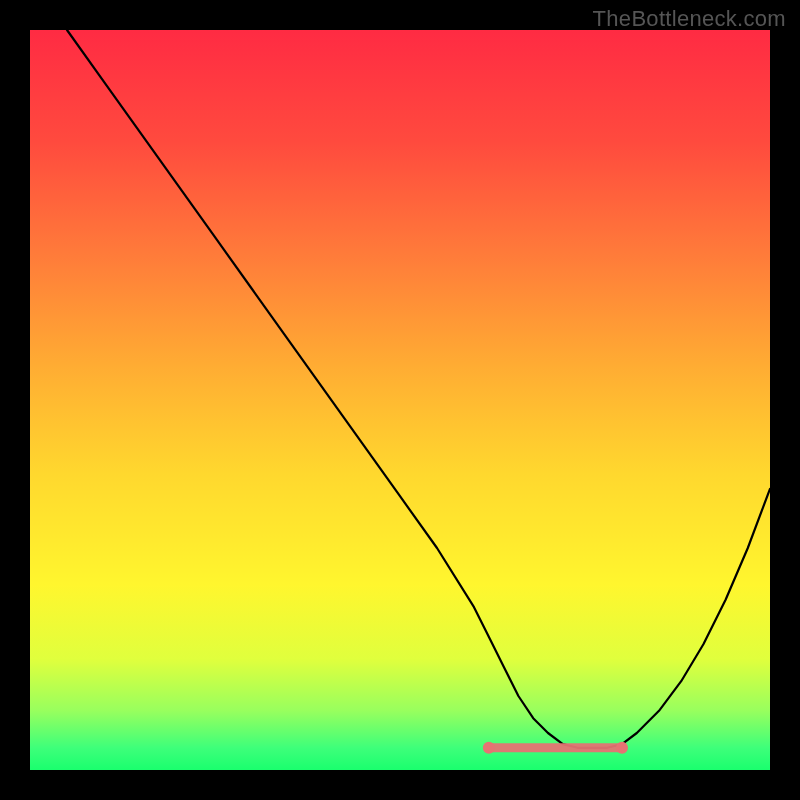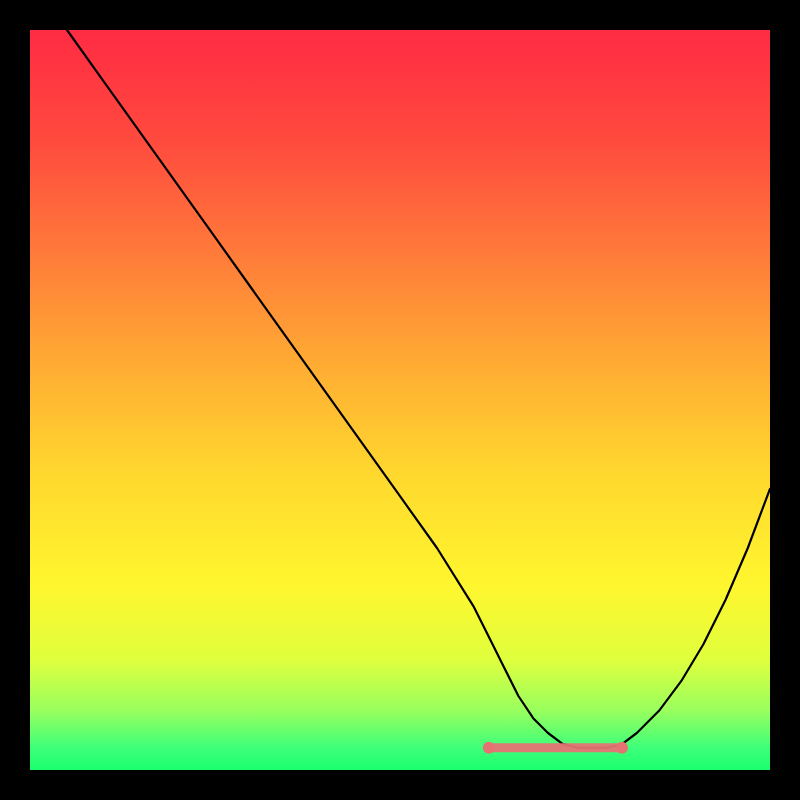--- a/index.html
+++ b/index.html
@@ -48,13 +48,14 @@
           <stop offset="100%" stop-color="#1aff6e"></stop>
         </linearGradient>
       </defs>
       <rect x="0" y="0" width="800" height="800" fill="#000000"></rect>
       <rect x="30" y="30" width="740" height="740" fill="url(#bg-grad)"></rect>
       <path d="M67.00 30.00 L104.00 81.80 L141.00 133.60 L178.00 185.40 L215.00 237.20 L252.00 289.00 L289.00 340.80 L326.00 392.60 L363.00 444.40 L400.00 496.20 L437.00 548.00 L474.00 607.20 L488.80 636.80 L503.60 666.40 L518.40 696.00 L533.20 718.20 L548.00 733.00 L562.80 744.10 L577.60 747.80 L592.40 747.80 L607.20 747.80 L622.00 744.10 L636.80 733.00 L659.00 710.80 L681.20 681.20 L703.40 644.20 L725.60 599.80 L747.80 548.00 L770.00 488.80" fill="none" stroke="#000000" stroke-width="2.2" stroke-linecap="round" stroke-linejoin="round"></path>
       <path d="M488.80 747.80 L503.60 747.80 L518.40 747.80 L533.20 747.80 L548.00 747.80 L562.80 747.80 L577.60 747.80 L592.40 747.80 L607.20 747.80 L622.00 747.80" fill="none" stroke="#e57373" stroke-width="9" stroke-linecap="round" stroke-linejoin="round" opacity="0.95"></path>
       <circle cx="488.80" cy="747.80" r="6" fill="#e57373"></circle>
       <circle cx="622.00" cy="747.80" r="6" fill="#e57373"></circle>
     </svg>
+  <div class="watermark">TheBottleneck.com</div>
 </div>
 
 </body></html>

